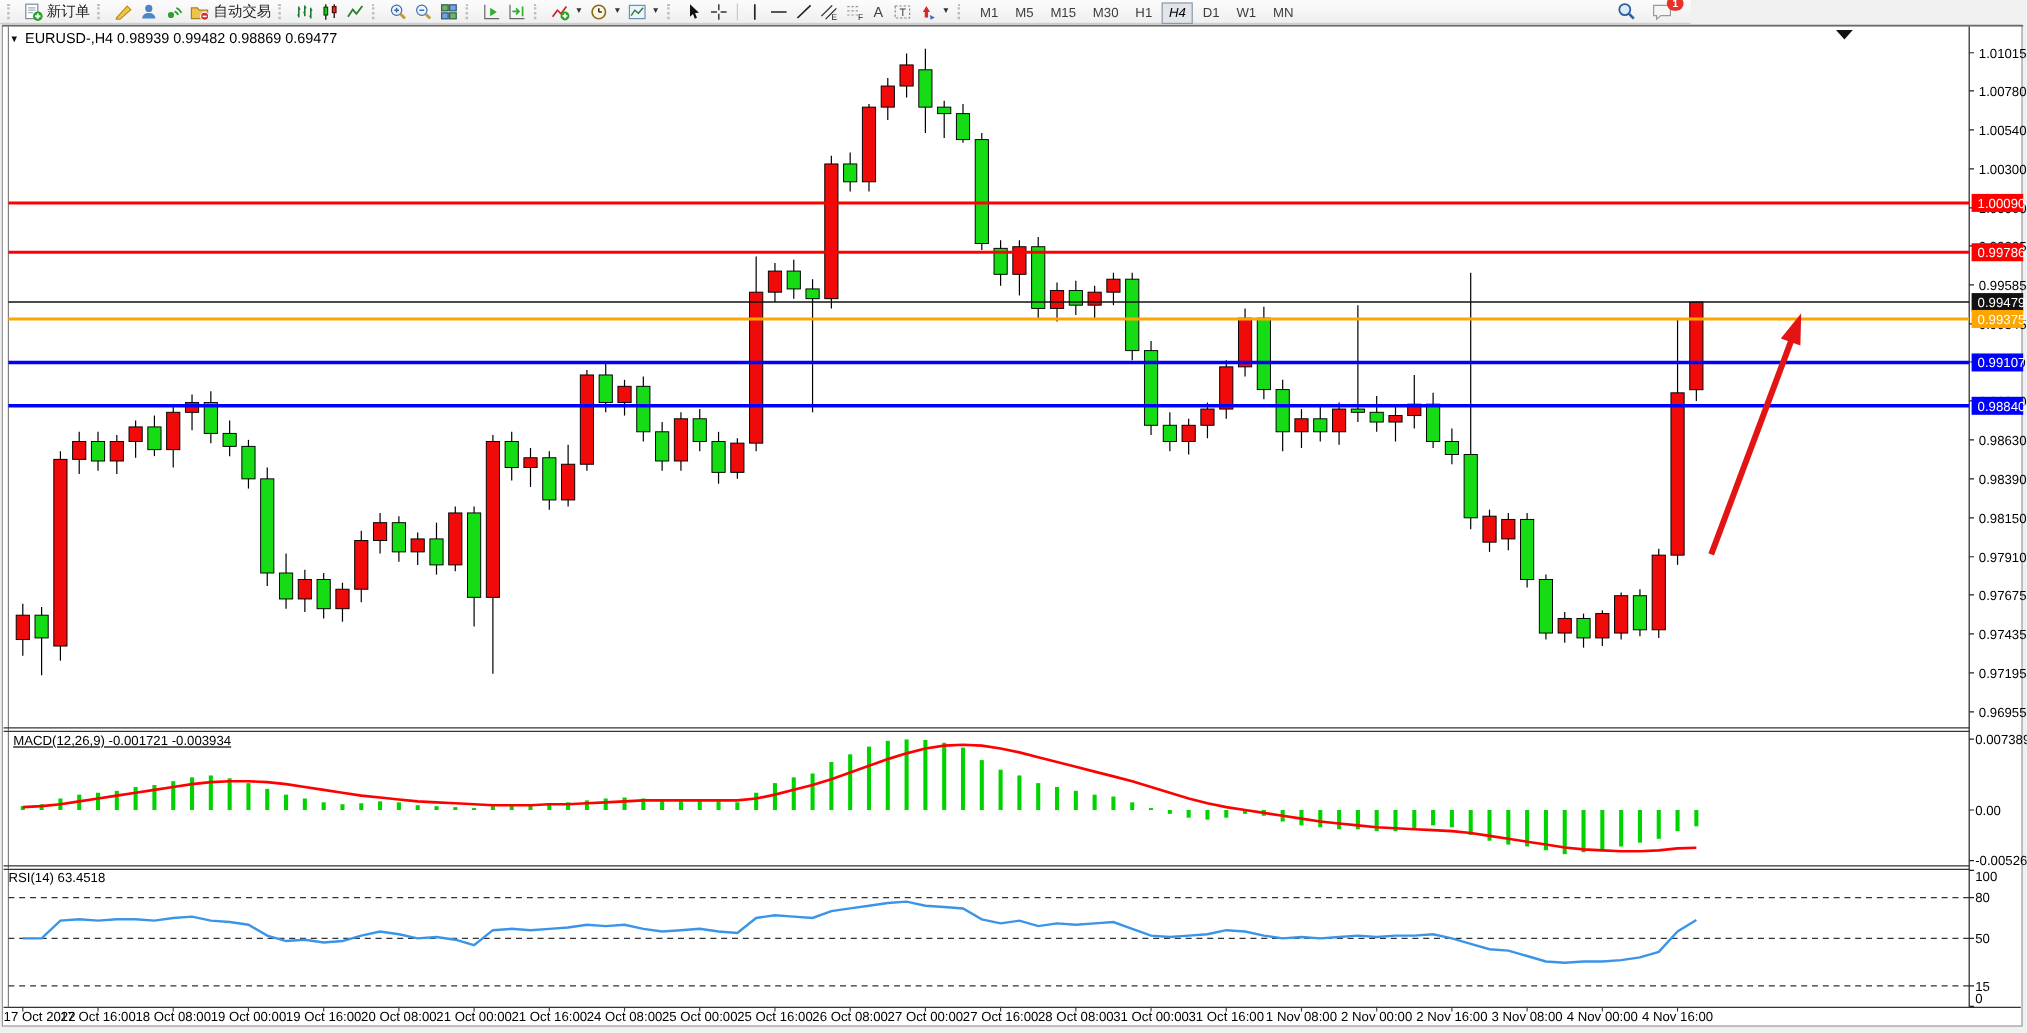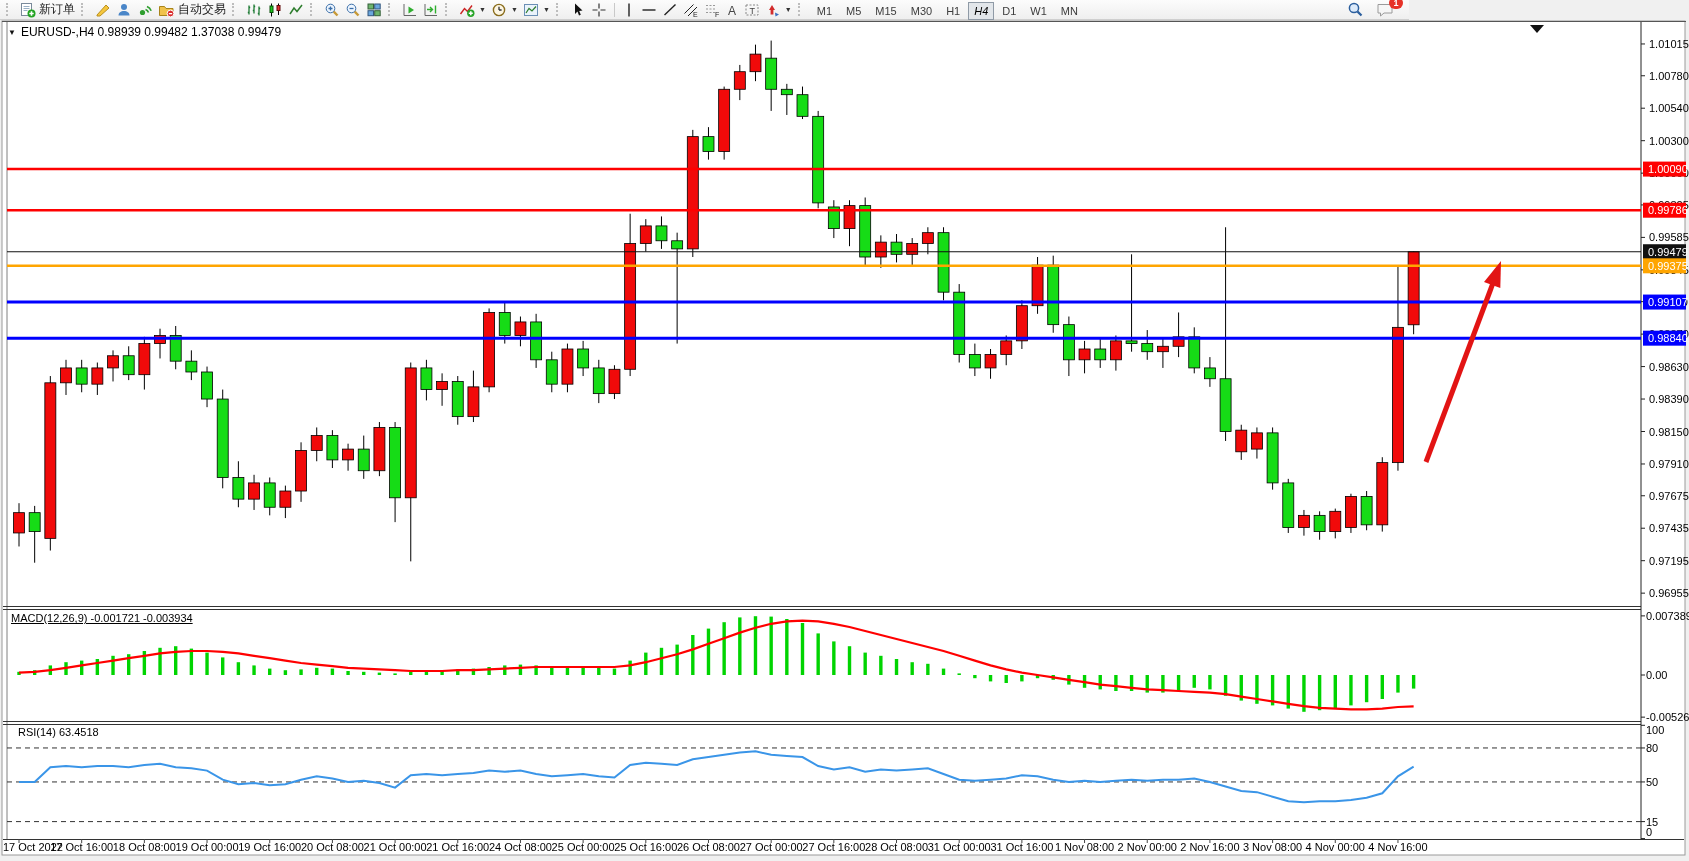--- a/index.html
+++ b/index.html
@@ -728,17 +728,17 @@
         <text x="1646" y="816" font-family="Liberation Sans,sans-serif" font-size="11" fill="#000">0</text>
       </g>
       <g>
         <line x1="1426" y1="442" x2="1493" y2="263" stroke="#e21414" stroke-width="5"></line>
         <polygon points="1501,241 1500.3,268 1484,262" fill="#e21414"></polygon>
       </g>
     </svg>
 
   <div class="overlay" style="left:8px;top:5px;">
     <span class="tri">▼</span>
-    <span>EURUSD-,H4  0.98939 0.99482 1.37038 0.99479</span>
+    <span>EURUSD-,H4  0.98939 0.99482 0.98869 0.69477</span>
   </div>
   <div class="overlay ind-label" style="left:11px;top:592px;text-decoration:underline;">MACD(12,26,9) -0.001721 -0.003934</div>
-  <div class="overlay ind-label" style="left:18px;top:706px;">RSI(14) 63.4518</div>
+  <div class="overlay ind-label" style="left:7px;top:706px;">RSI(14) 63.4518</div>
 </div>
 
 </body></html>

